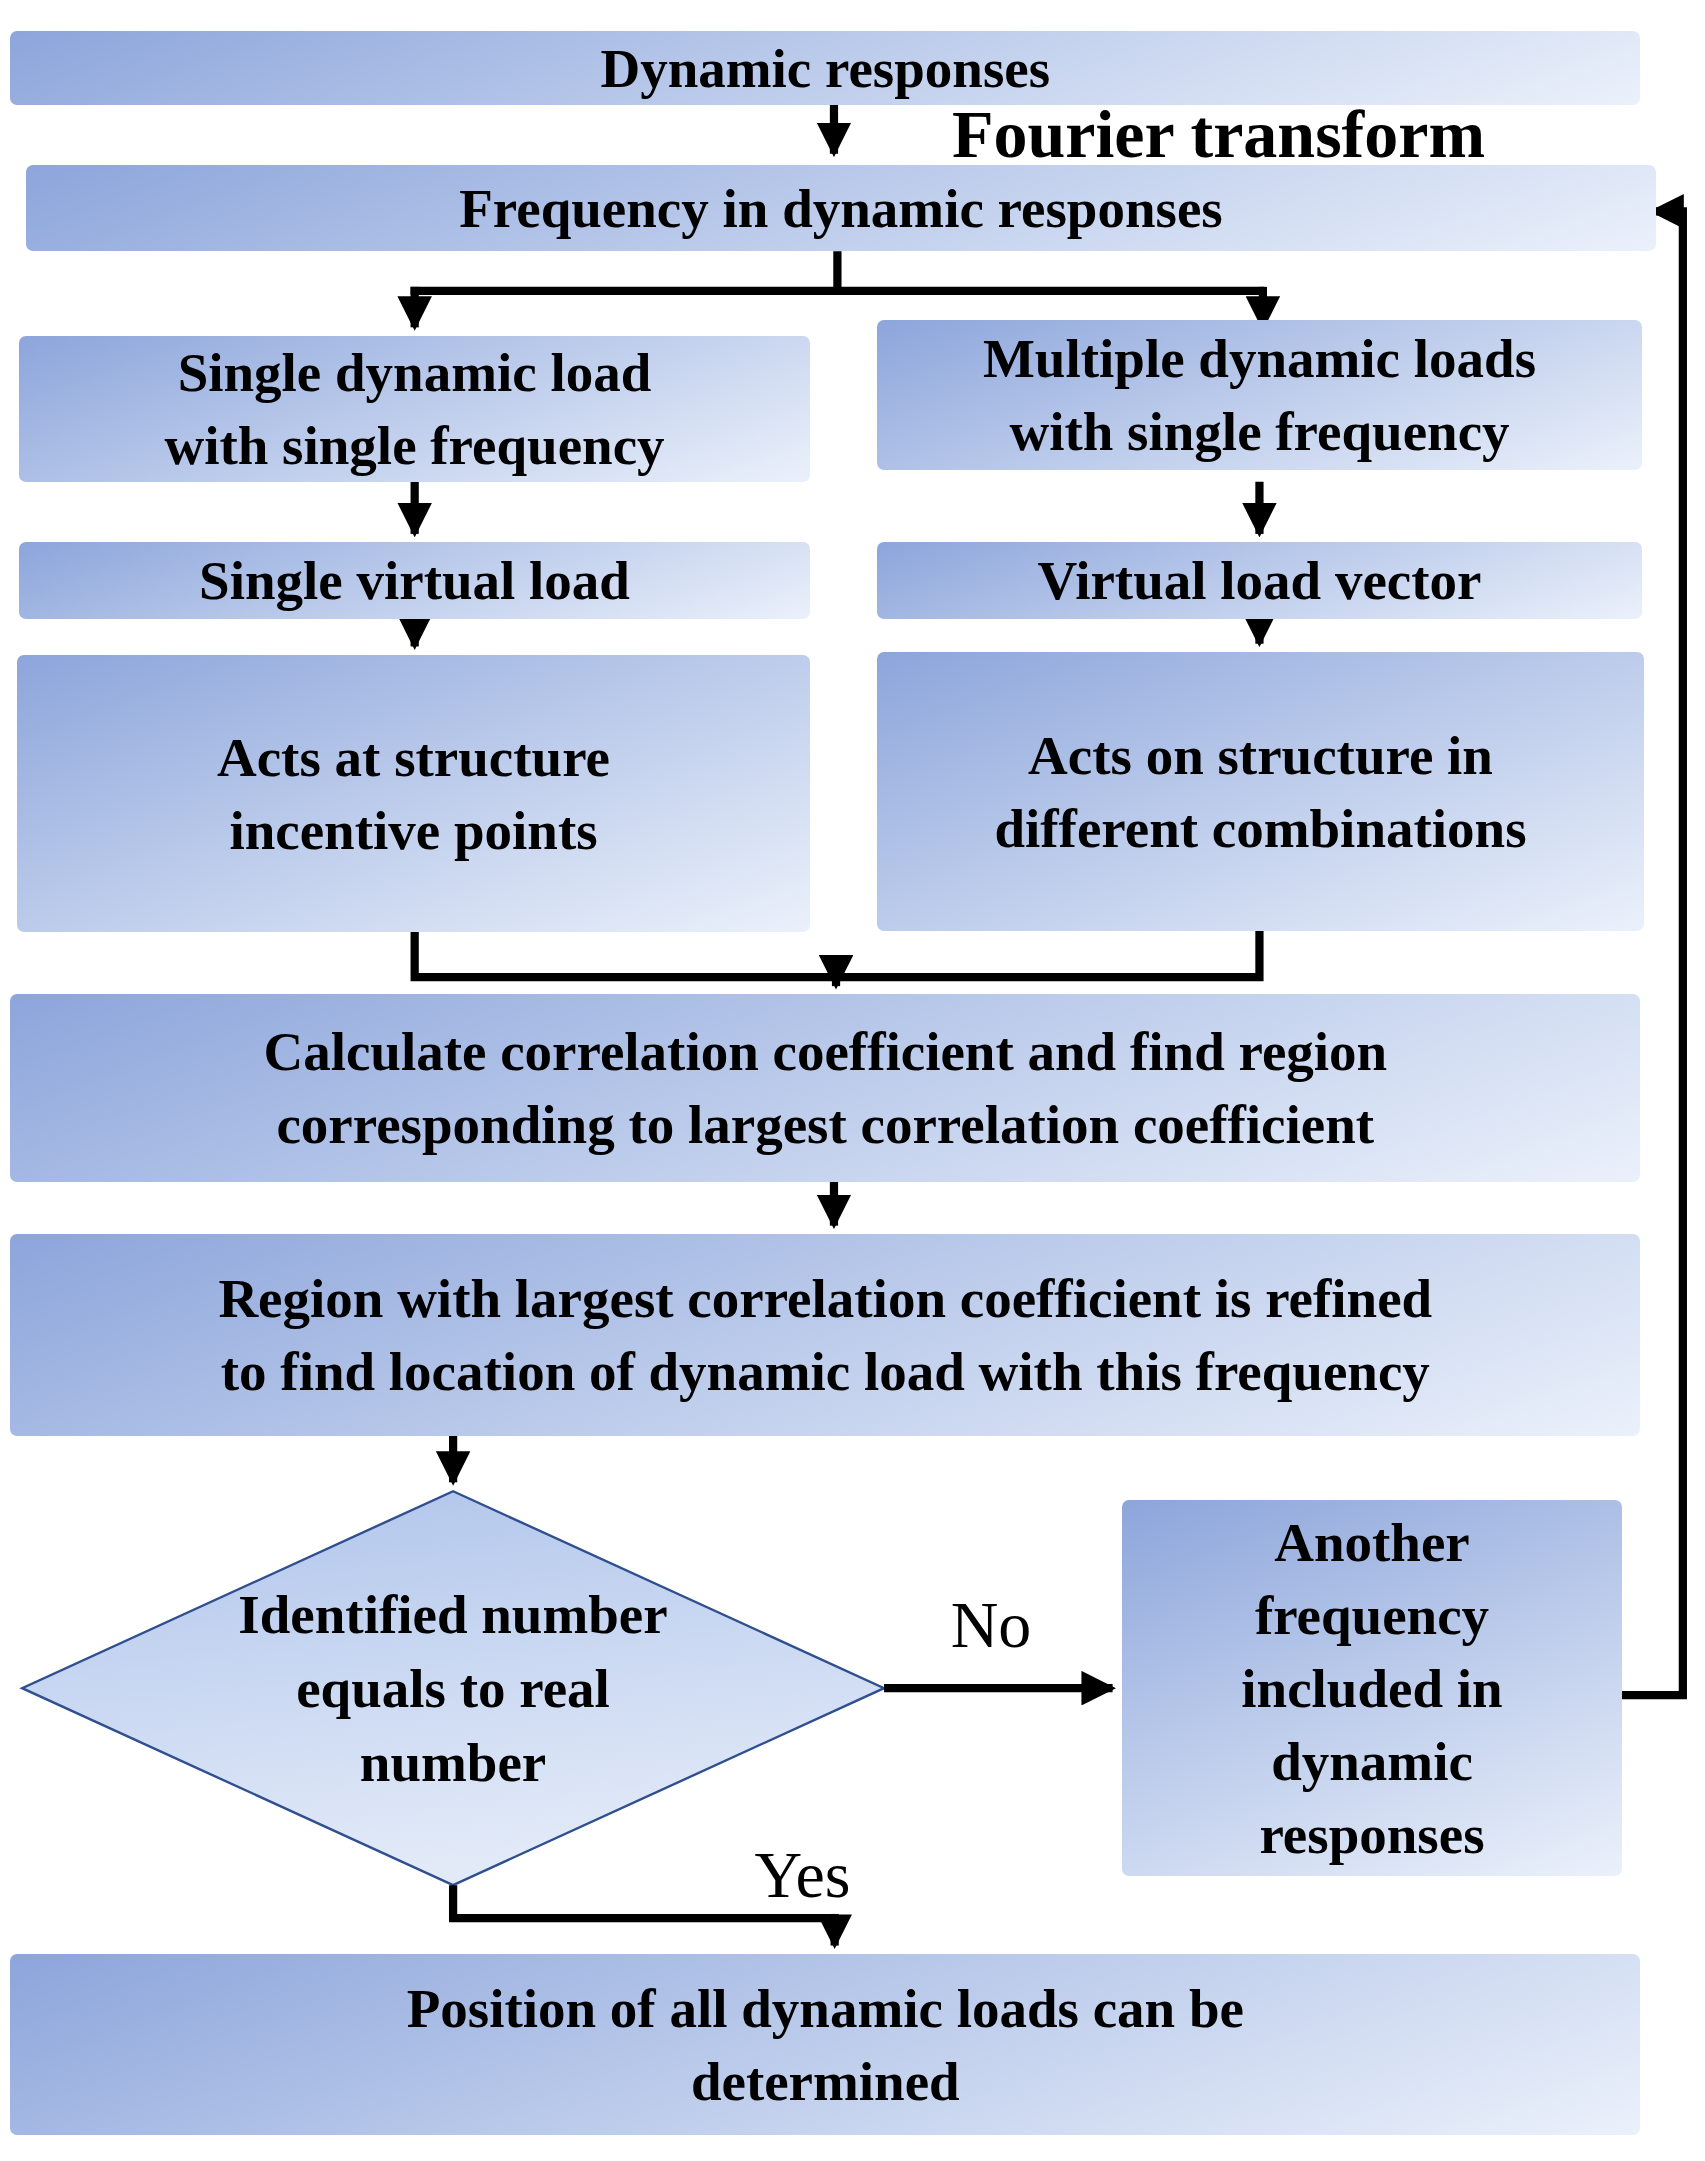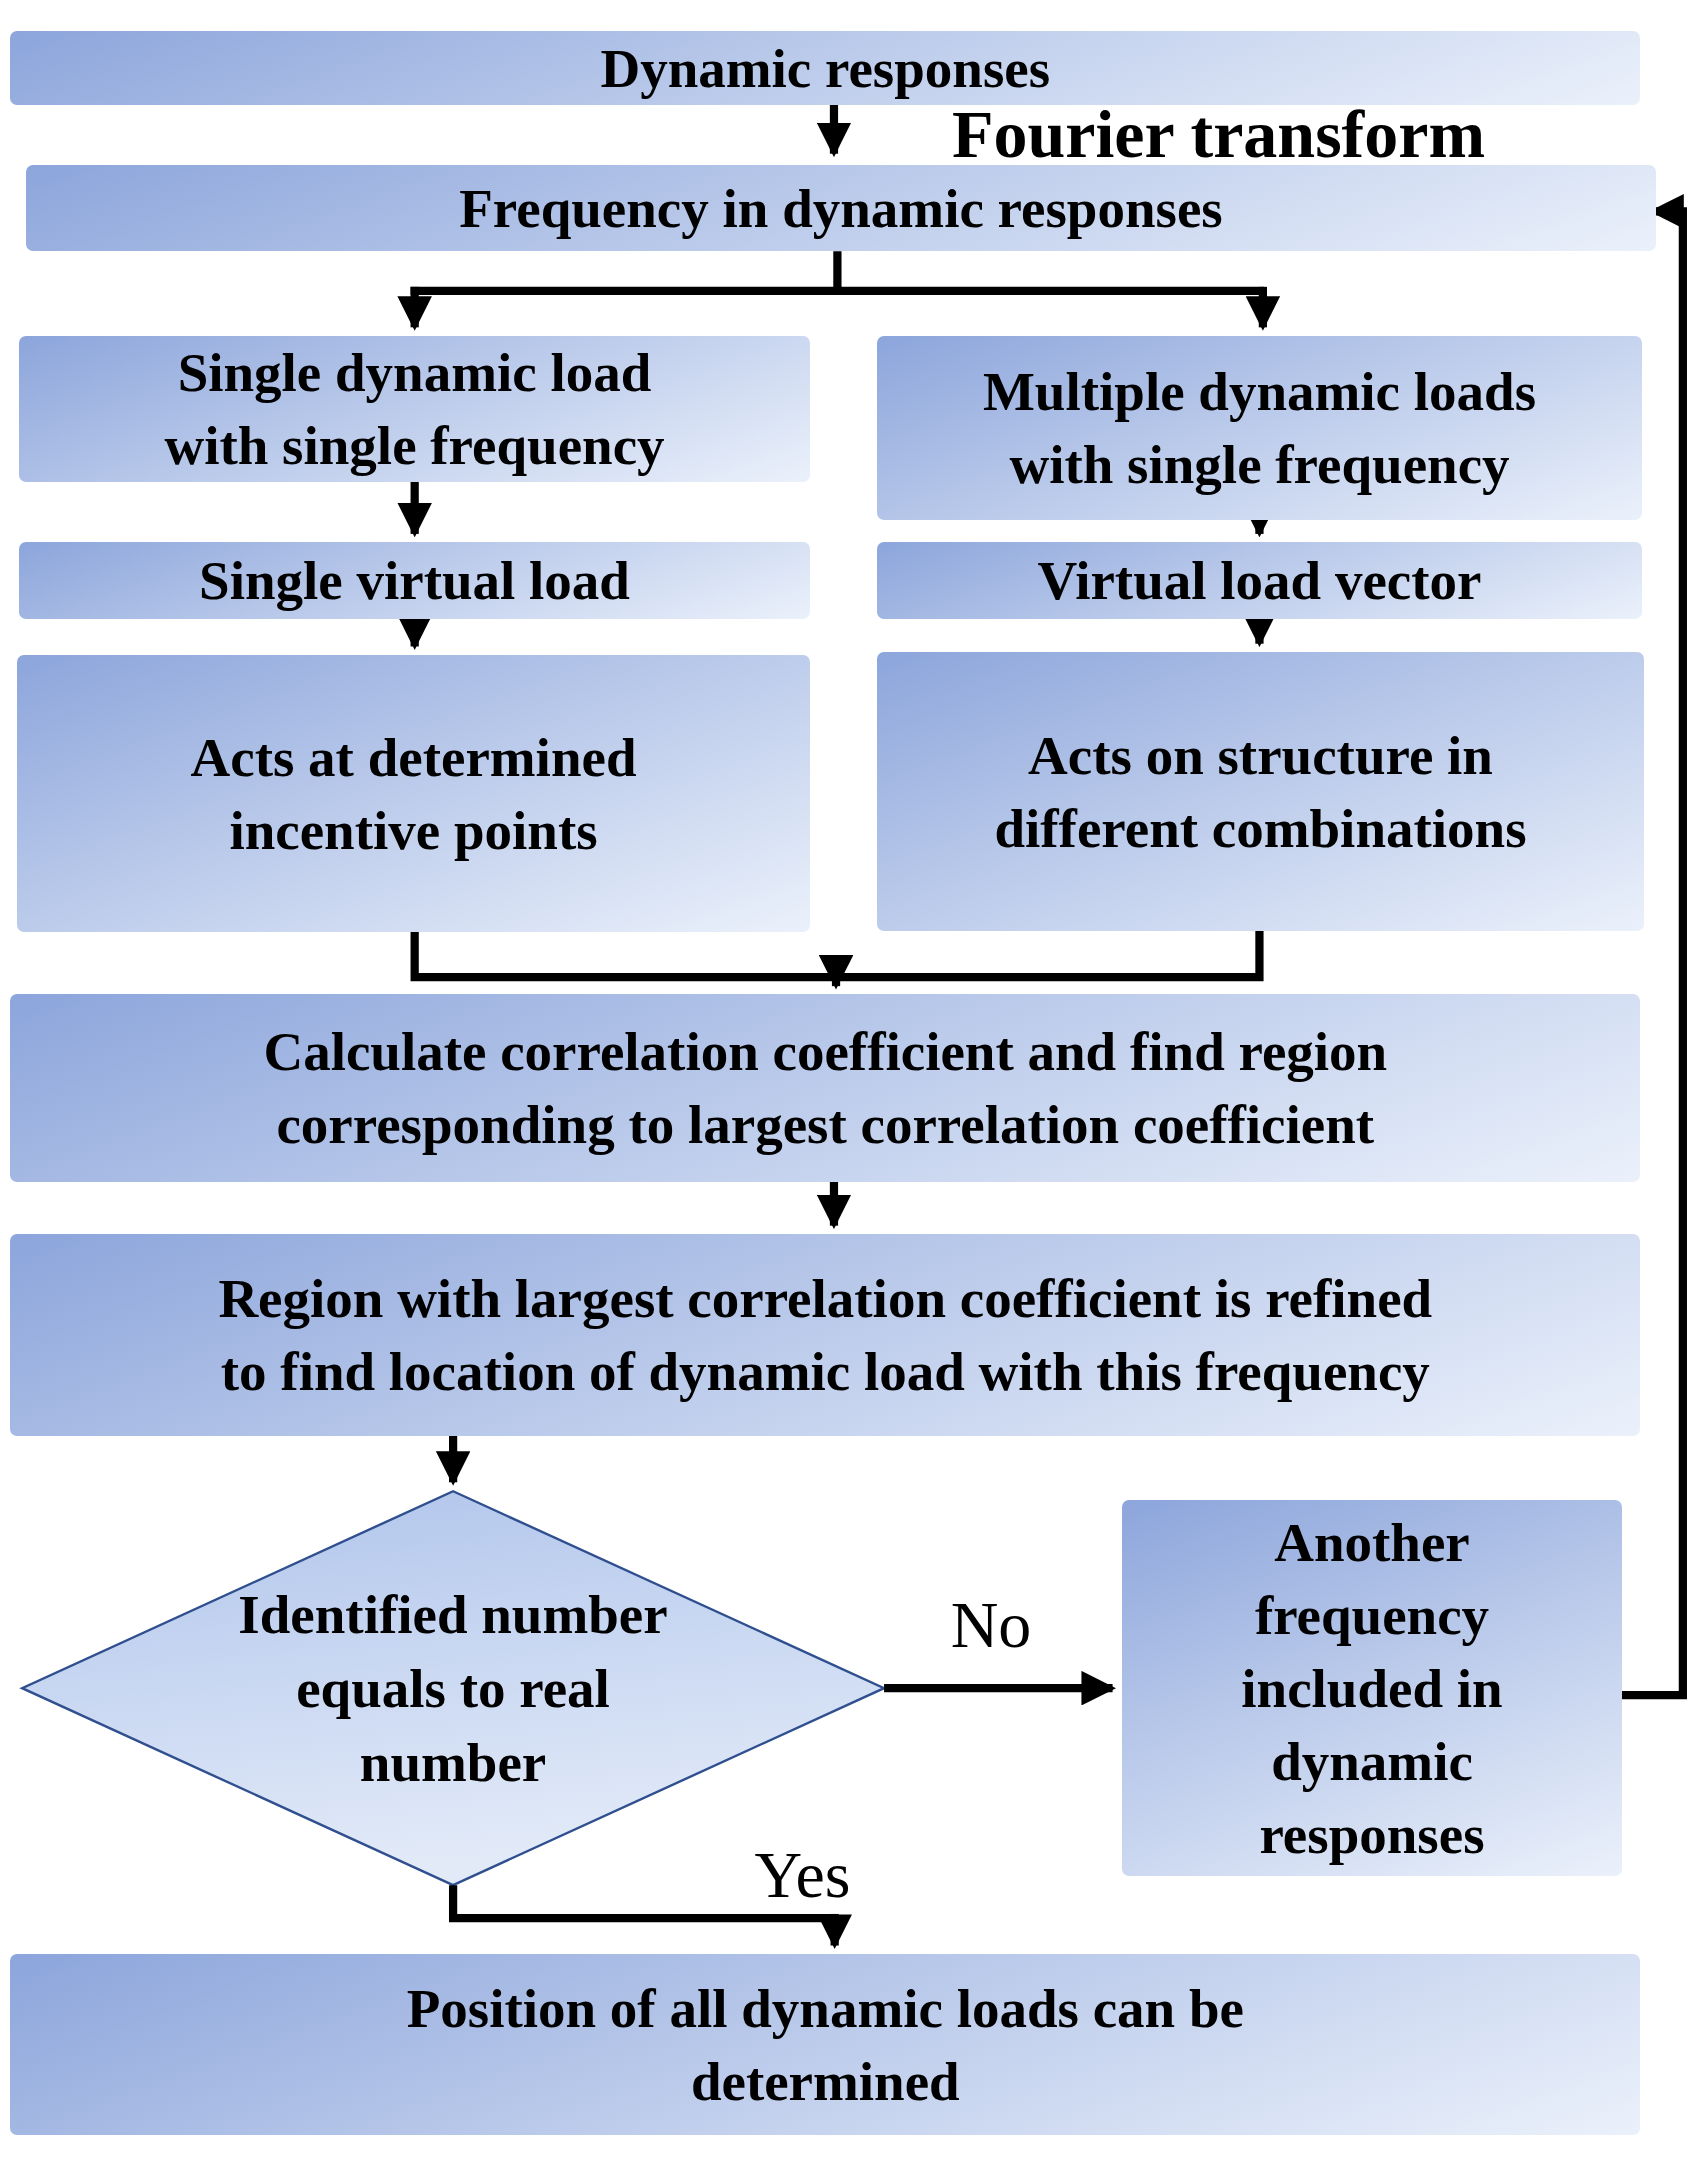--- a/index.html
+++ b/index.html
@@ -134,35 +134,35 @@
 
   <div class="node" style="left:26px;top:165px;width:1630px;height:86px">
     <span class="lbl">Frequency in dynamic responses</span>
   </div>
 
   <div class="node" style="left:19px;top:336px;width:791px;height:146px">
     <span class="lbl">Single dynamic load
 with single frequency</span>
   </div>
 
-  <div class="node" style="left:877px;top:336px;width:765px;height:184px">
+  <div class="node" style="left:877px;top:320px;width:765px;height:150px">
     <span class="lbl">Multiple dynamic loads
 with single frequency</span>
   </div>
 
   <div class="node" style="left:19px;top:542px;width:791px;height:77px">
     <span class="lbl">Single virtual load</span>
   </div>
 
   <div class="node" style="left:877px;top:542px;width:765px;height:77px">
     <span class="lbl">Virtual load vector</span>
   </div>
 
   <div class="node" style="left:17px;top:655px;width:793px;height:277px">
-    <span class="lbl">Acts at determined
+    <span class="lbl">Acts at structure
 incentive points</span>
   </div>
 
   <div class="node" style="left:877px;top:652px;width:767px;height:279px">
     <span class="lbl">Acts on structure in
 different combinations</span>
   </div>
 
   <div class="node" style="left:10.3px;top:994px;width:1630px;height:188px">
     <span class="lbl">Calculate correlation coefficient and find region

